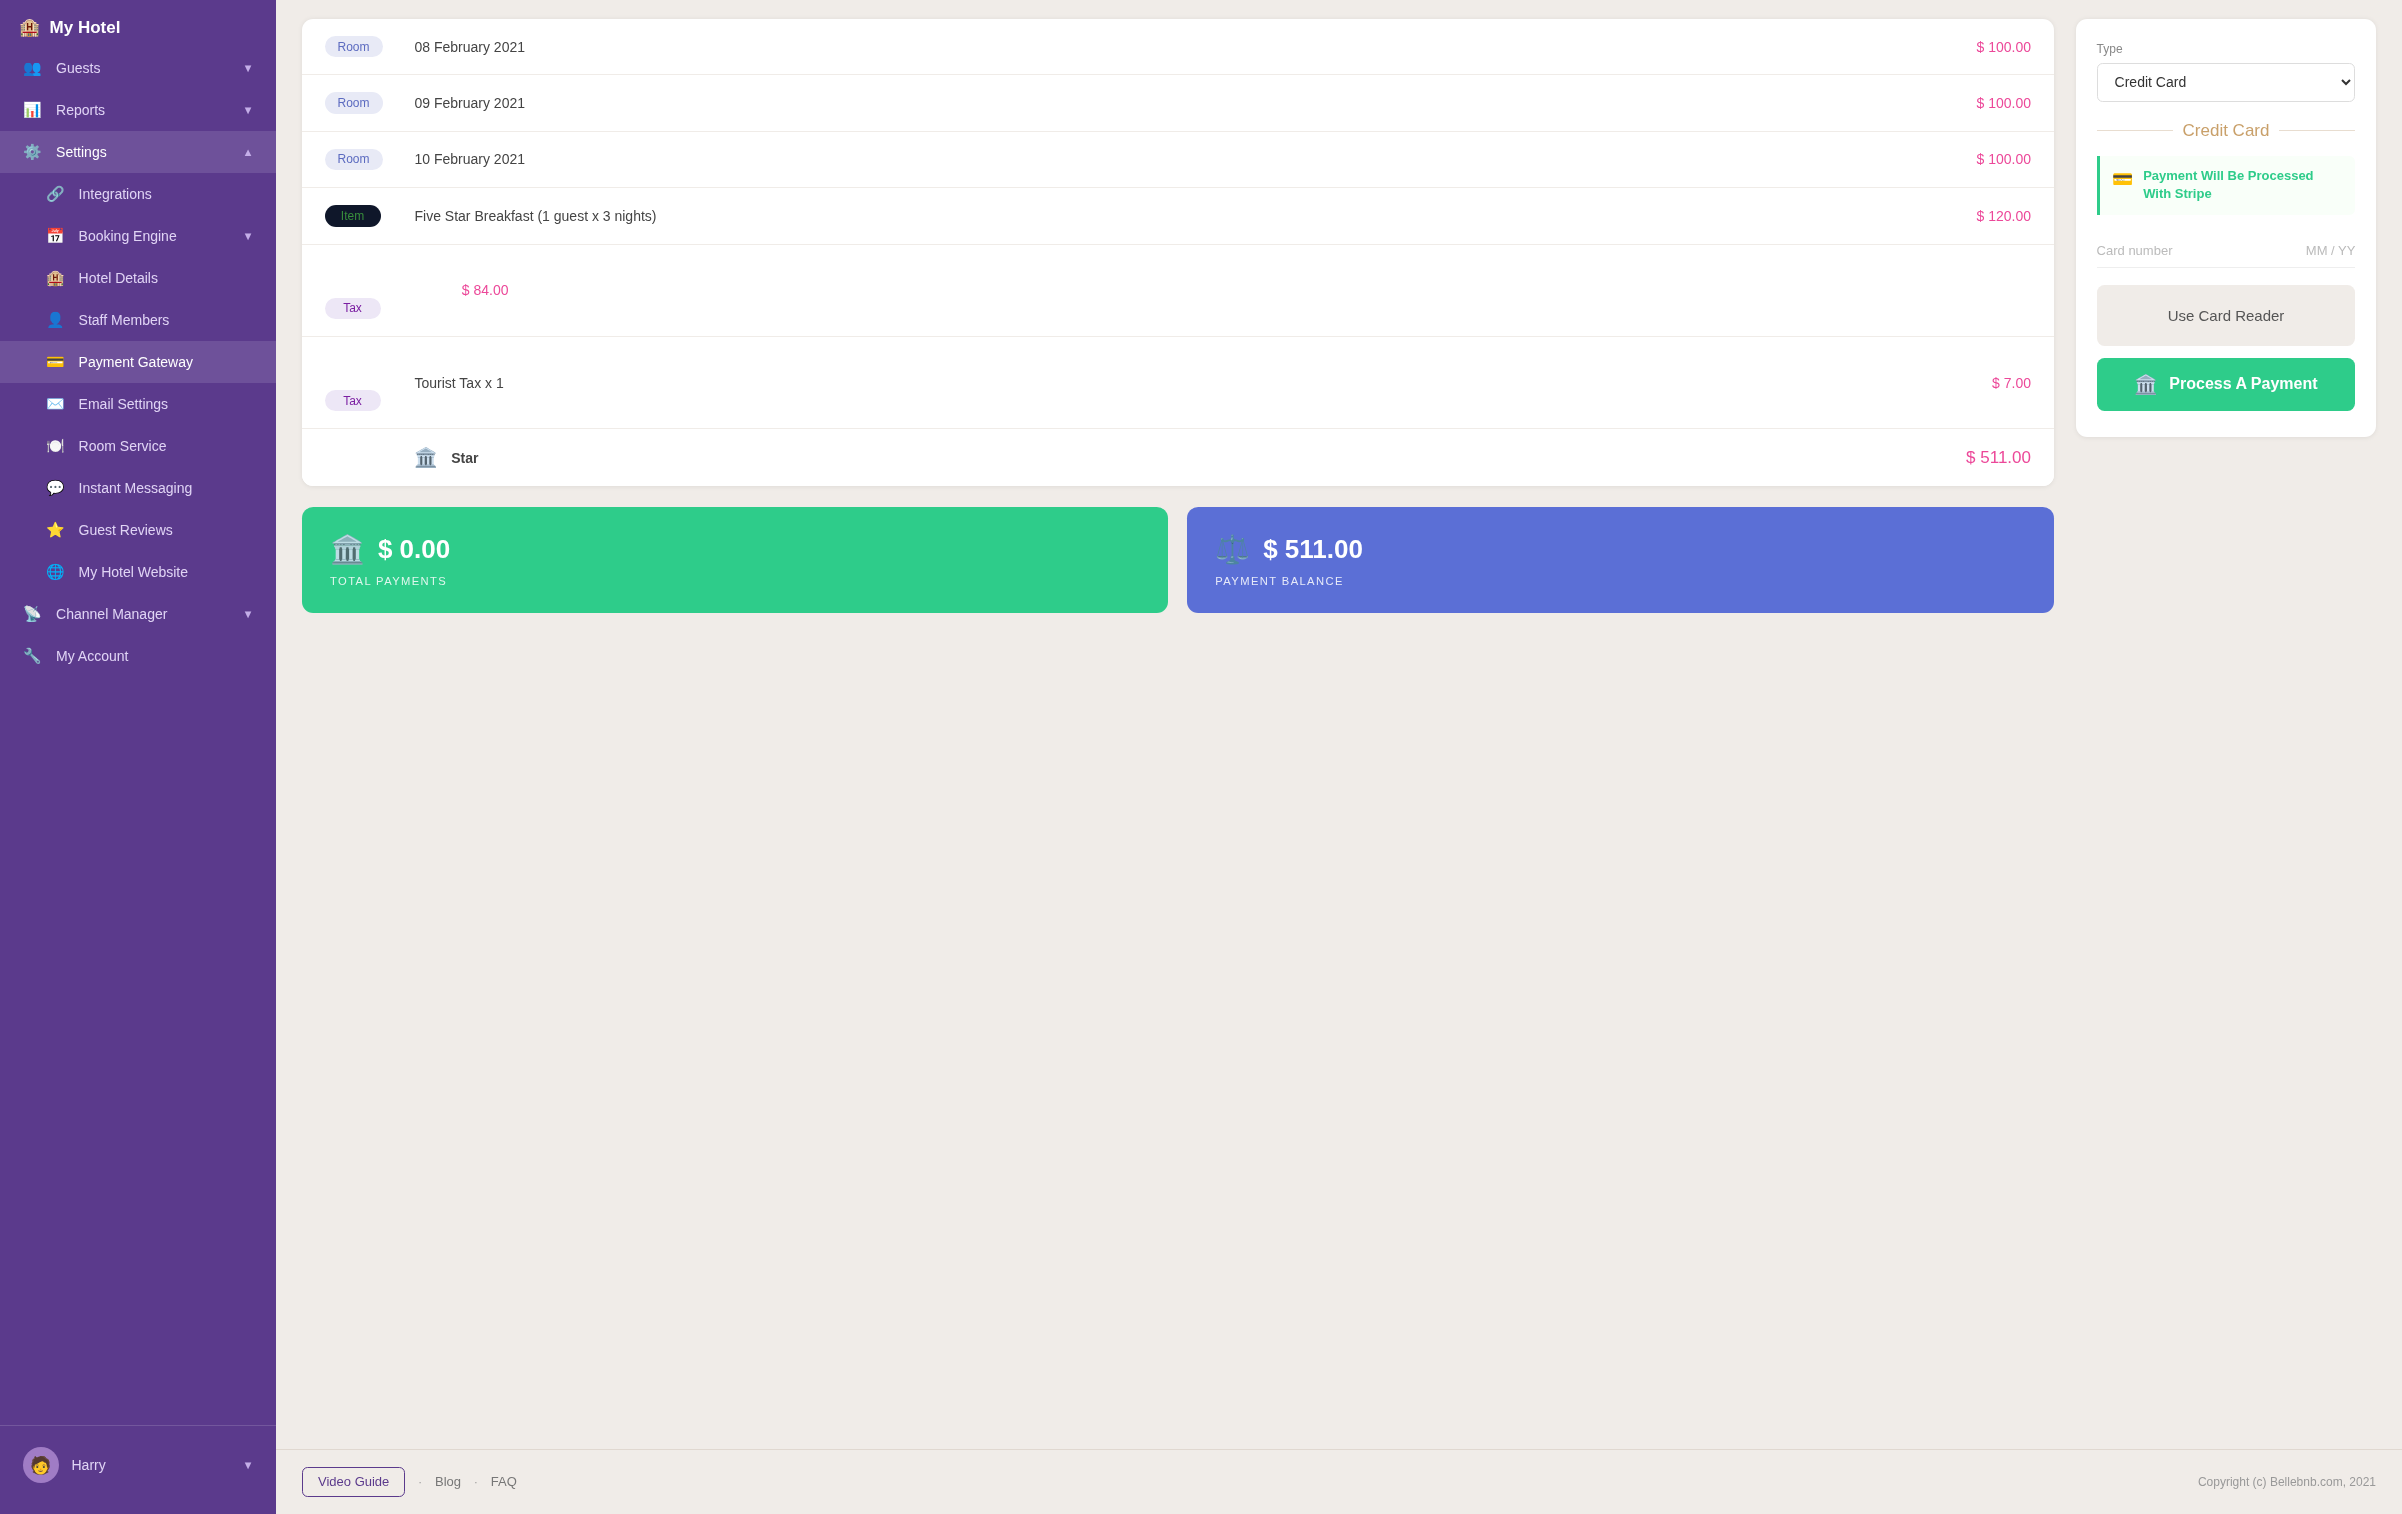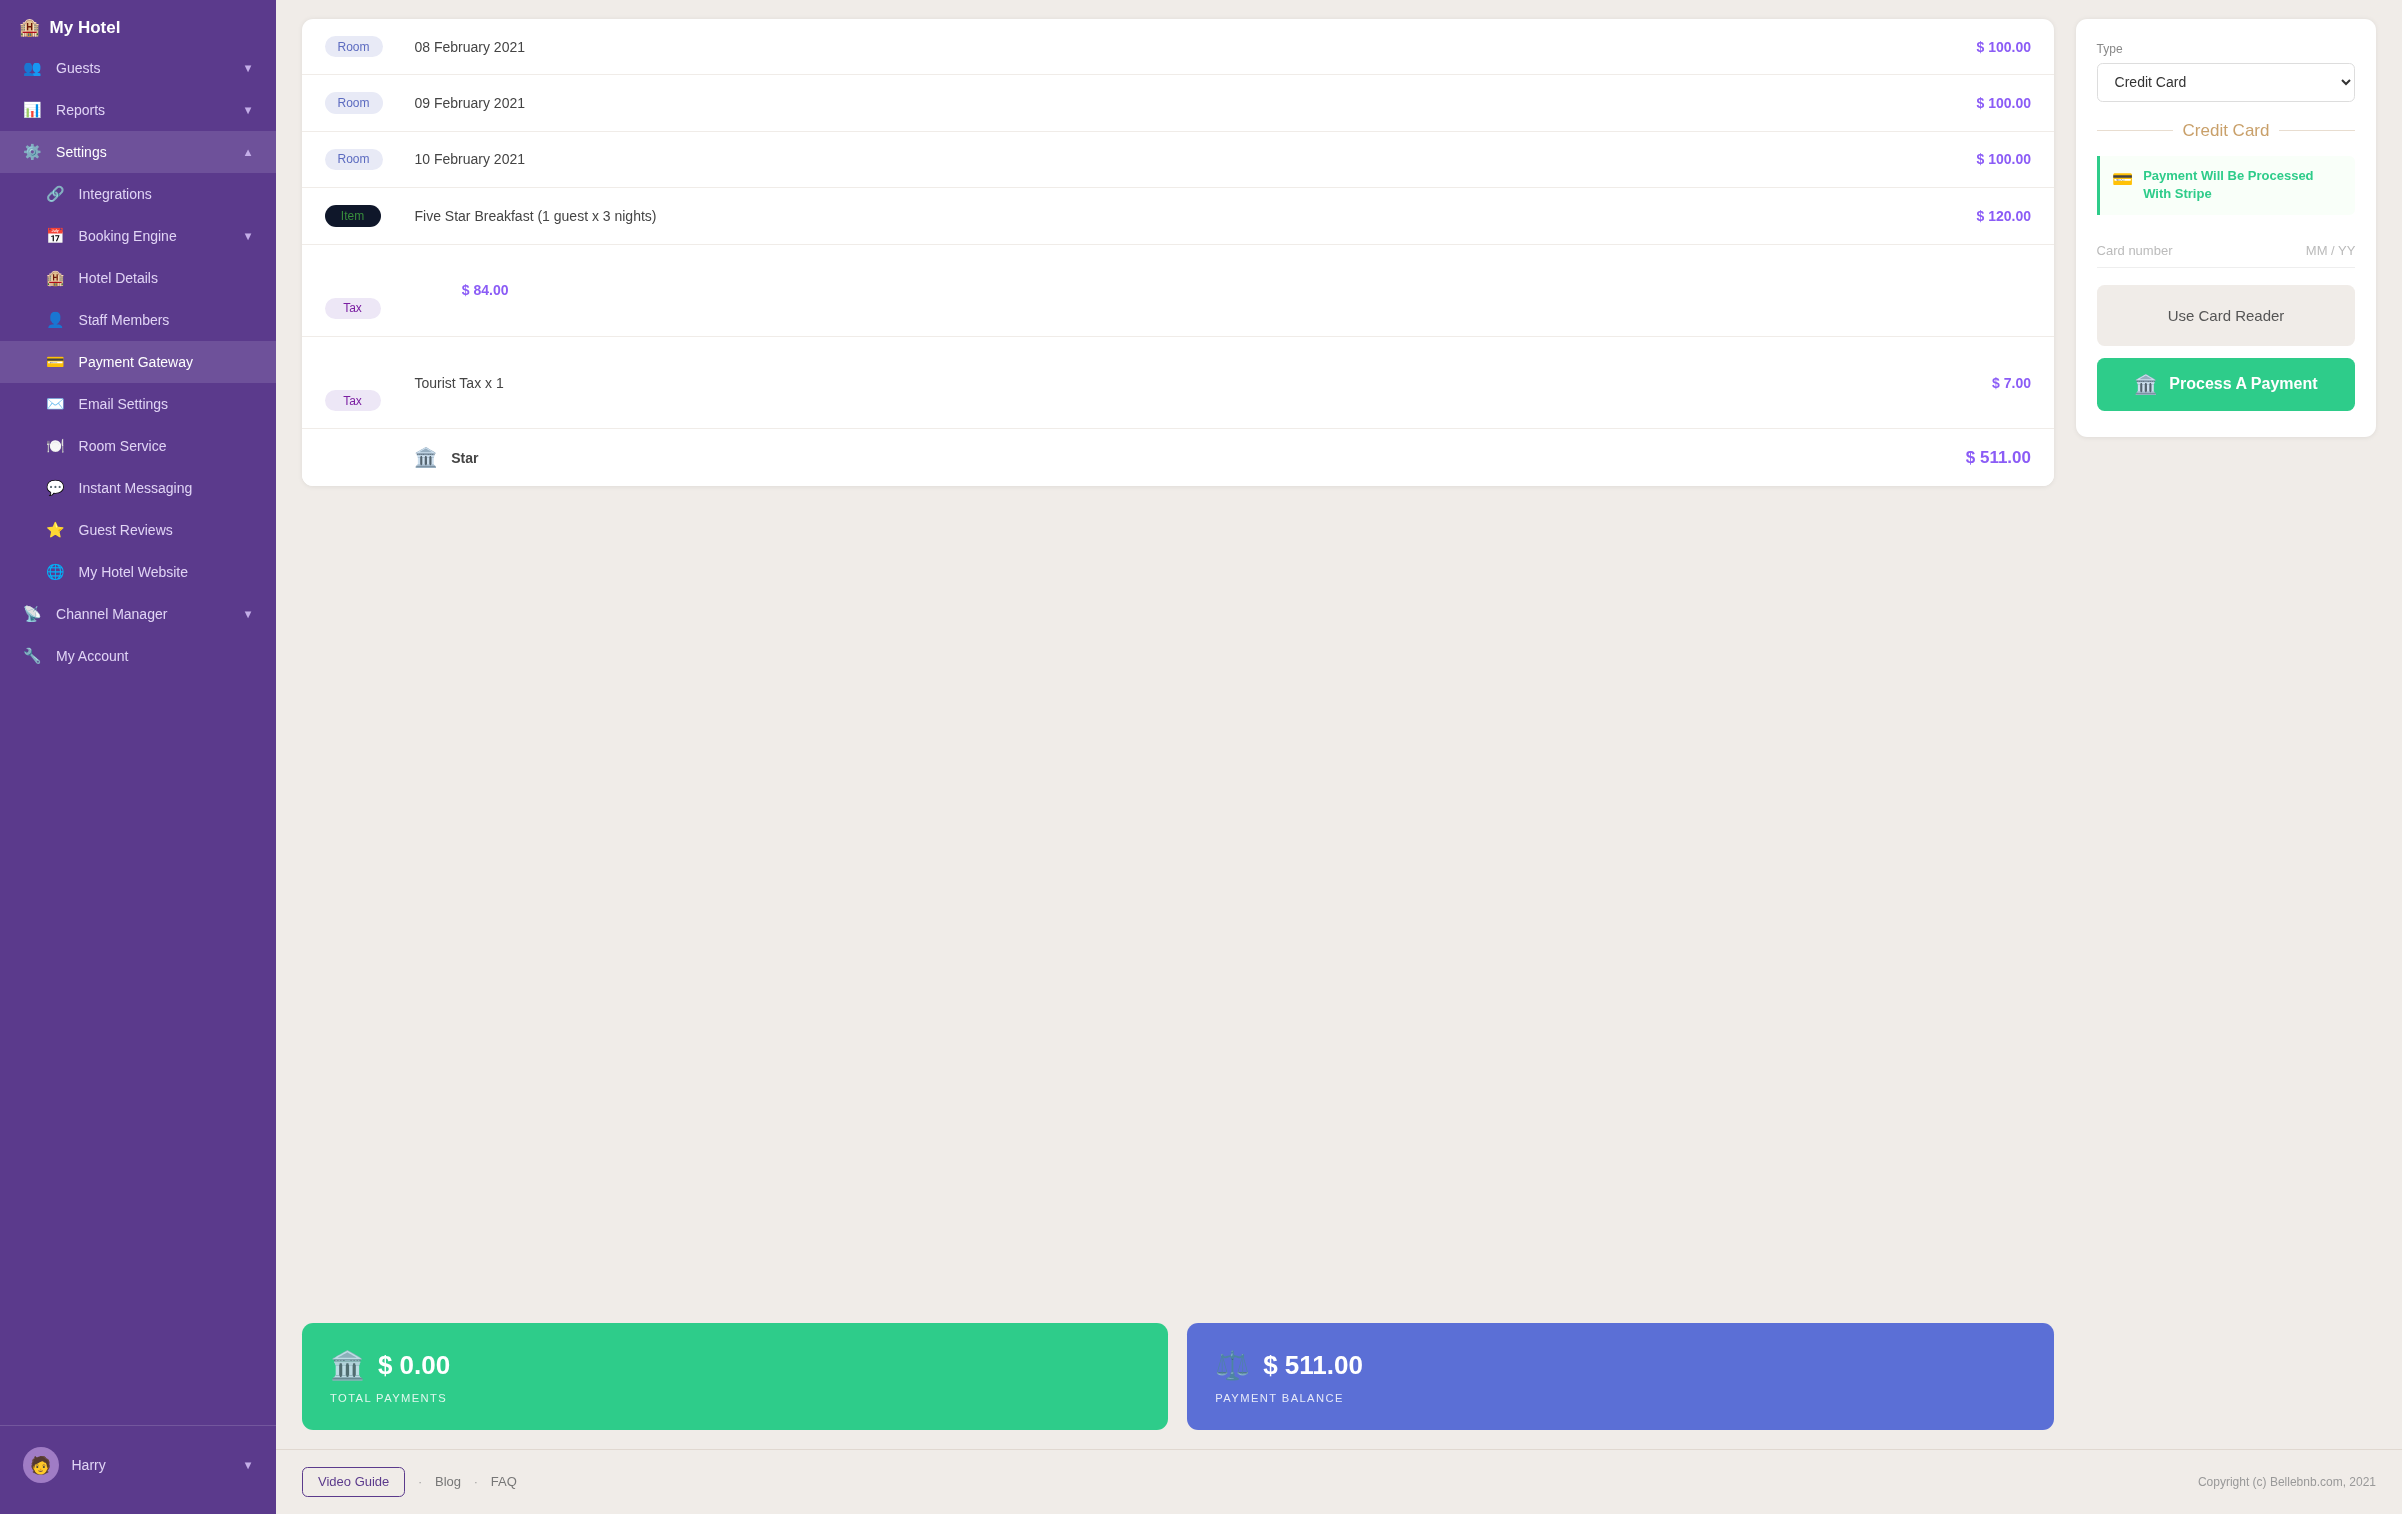--- a/index.html
+++ b/index.html
@@ -77,21 +77,20 @@
       display: flex;
       gap: 22.5px;
       padding: 19px 26px 19px 26px;
       flex: 1;
     }
     .left-panel {
       flex: 1;
       display: flex;
       flex-direction: column;
       gap: 0;
-      justify-content: space-between;
     }
 
     
     .table-card {
       background: #fff;
       border-radius: 11.2px;
       overflow: hidden;
       box-shadow: 0 0.9px 5.6px rgba(0,0,0,0.07);
     }
     .table-row {
@@ -115,21 +114,21 @@
       font-weight: 500;
       min-width: 56px;
       text-align: center;
       display: inline-block;
     }
     .badge-room { background: #e8eaf6; color: #5c6bc0; }
     .badge-item { background: #0f172a; color: #388e3c; }
     .badge-tax { background: #ede7f6; color: #7b1fa2; margin-top: 36px; }
     .col-badge { width: 75px; }
     .col-desc { flex: 1; color: #444; font-size: 14px; }
-    .col-amount { text-align: right; color: #8b5cf6; font-size: 14px; font-weight: 700; min-width: 94px; }
+    .col-amount { text-align: right; color: #ec4899; font-size: 14px; font-weight: 400; min-width: 94px; }
     .total-icon { font-size: 19px; margin-right: 5.6px; }
 
     
     .summary-cards {
       display: flex;
       gap: 19px;
       margin-top: 20.6px;
     }
     .summary-card {
       flex: 1;

